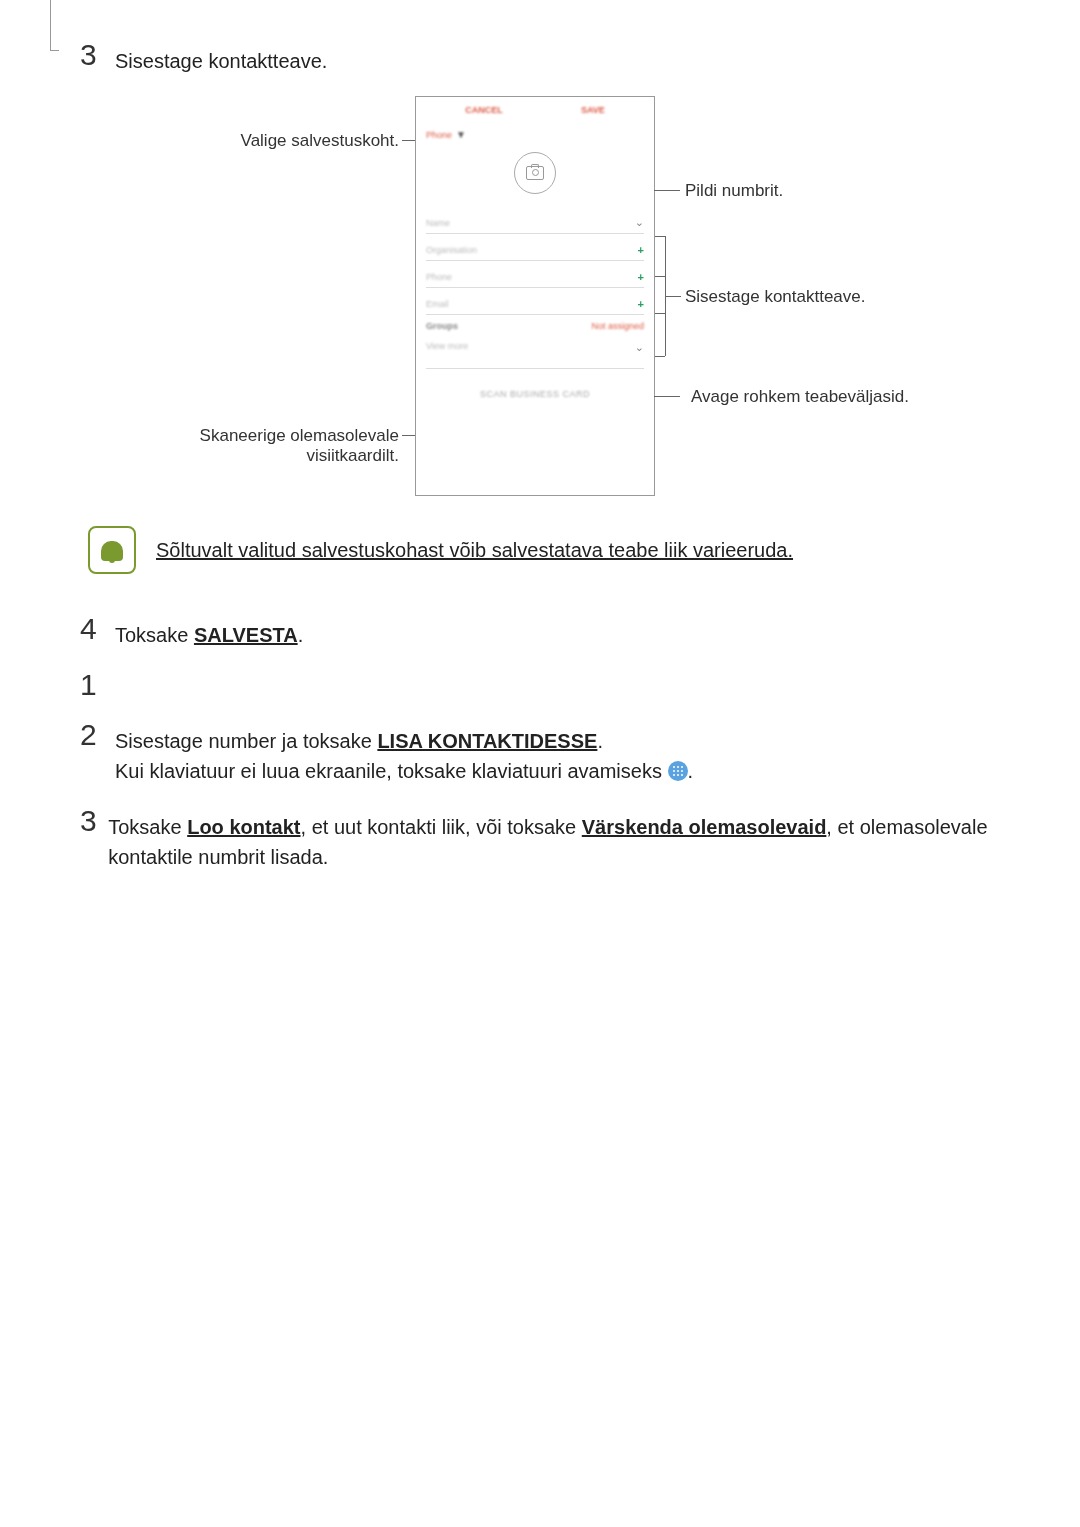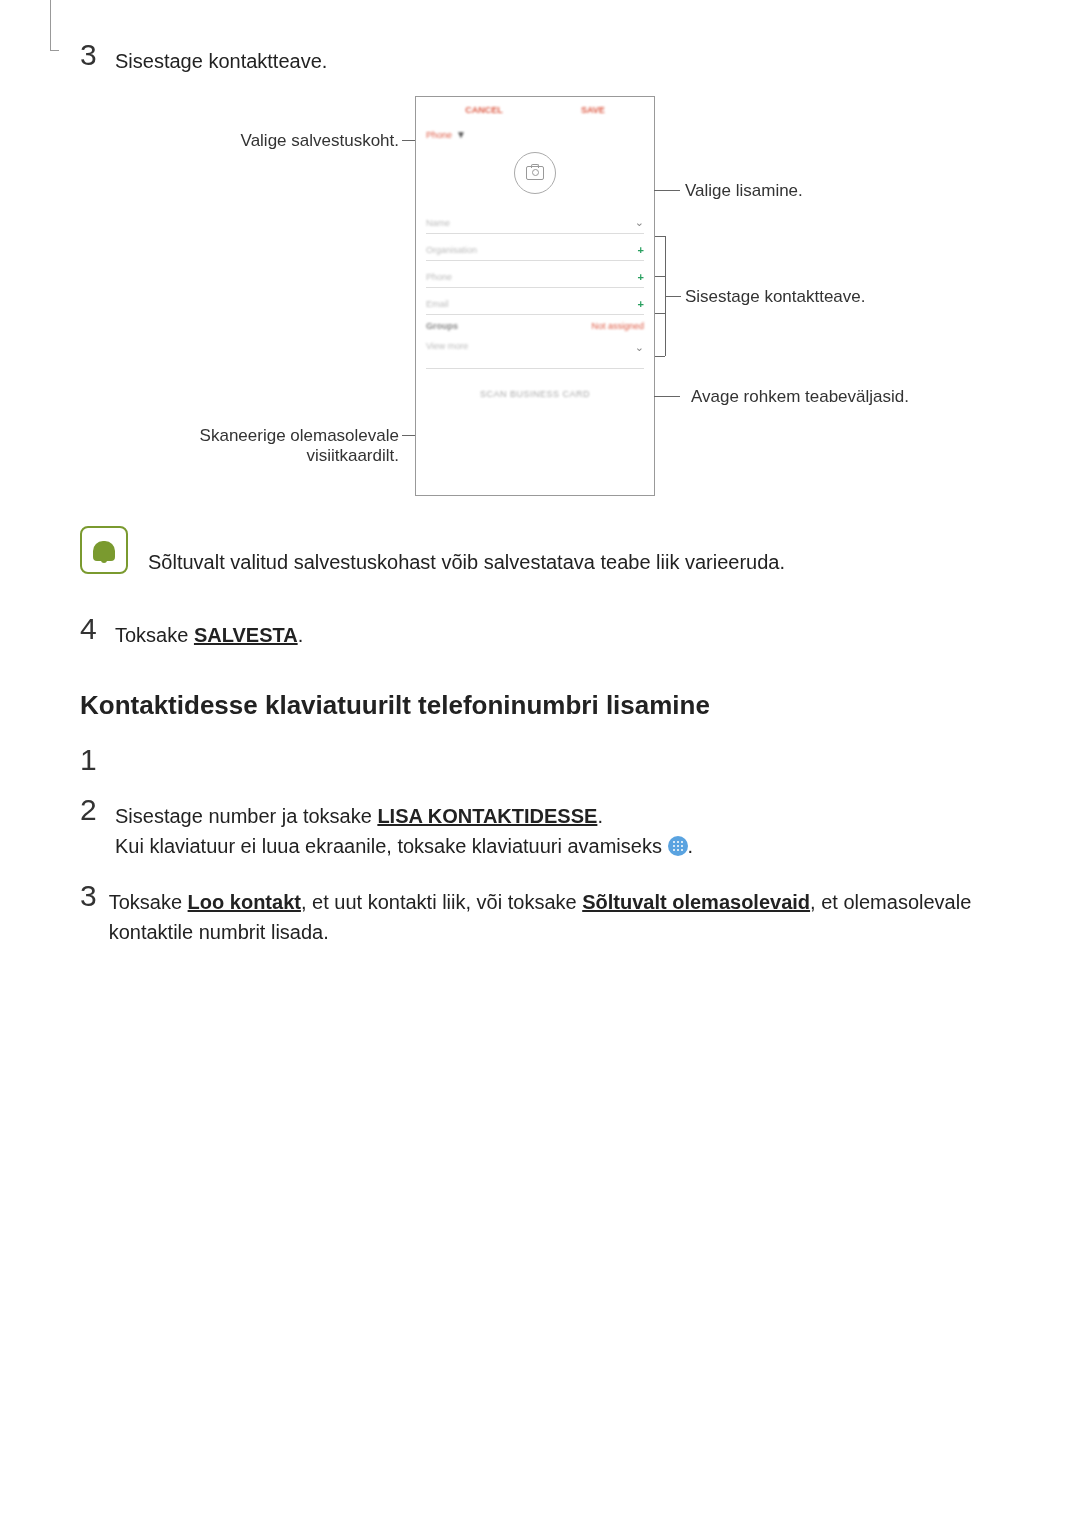--- a/index.html
+++ b/index.html
@@ -175,23 +175,24 @@
     border-right: 1px solid #666;
     left: 10px;
   }
   .bracket::before, .bracket::after {
     content:""; position:absolute; width:10px; border-top:1px solid #666; left:-10px;
   }
 
   
   .note {
     display: flex;
-    align-items: flex-end;
+    align-items: center;
     gap: 20px;
-    margin: 25px 0 40px 0;
+    margin: 25px 0 40px 8px;
+    text-decoration: underline;
   }
   .note-icon {
     width: 44px; height: 44px; border: 2px solid #7a9a2f; border-radius: 8px;
     display:flex; align-items:center; justify-content:center;
     color:#7a9a2f;
   }
   .bell {
     width:22px; height:22px; position:relative;
   }
   .bell-body {
@@ -282,21 +283,21 @@
           <span class="lbl">View more</span>
           <span class="chev">⌄</span>
         </div>
         <div class="scan-area">
           <span class="scan-text">SCAN BUSINESS CARD</span>
         </div>
       </div>
 
       <div class="right-labels conn-right">
         <div class="conn-line-r" style="top:94px; width:26px;"></div>
-        <div style="position:absolute; top:85px; left:30px;">Valige lisamine.</div>
+        <div style="position:absolute; top:85px; left:30px;">Pildi numbrit.</div>
 
         <div class="bracket" style="top:140px; height:120px;">
         </div>
         <div style="position:absolute; left:10px; top:140px; width:1px; height:120px; border-left:1px solid #666;"></div>
         <div style="position:absolute; left:0px; top:140px; width:10px; border-top:1px solid #666;"></div>
         <div style="position:absolute; left:0px; top:180px; width:10px; border-top:1px solid #666;"></div>
         <div style="position:absolute; left:0px; top:217px; width:10px; border-top:1px solid #666;"></div>
         <div style="position:absolute; left:0px; top:260px; width:10px; border-top:1px solid #666;"></div>
         <div style="position:absolute; left:10px; top:200px; width:16px; border-top:1px solid #666;"></div>
         <div style="position:absolute; top:191px; left:30px;">Sisestage kontaktteave.</div>
@@ -317,21 +318,20 @@
     <div class="note-text">Sõltuvalt valitud salvestuskohast võib salvestatava teabe liik varieeruda.</div>
   </div>
 
   <div class="step">
     <div class="step-num">4</div>
     <div class="step-text">
       <span>Toksake </span><span class="bold">SALVESTA</span><span>.</span>
     </div>
   </div>
 
-  <div class="subheading">Kontaktidesse klaviatuurilt telefoninumbri lisamine</div>
 
   <div class="step">
     <div class="step-num">1</div>
   </div>
 
   <div class="step">
     <div class="step-num">2</div>
     <div class="step-text">
       <span>Sisestage number ja toksake </span><span class="bold">LISA KONTAKTIDESSE</span><span>.</span><br>
       <span>Kui klaviatuur ei luua ekraanile, toksake klaviatuuri avamiseks </span><span class="dial-icon">
@@ -346,17 +346,17 @@
             <span style="top:8px;left:4px"></span>
             <span style="top:8px;left:8px"></span>
       </span>
         </span><span>.</span>
     </div>
   </div>
 
   <div class="step">
     <div class="step-num">3</div>
     <div class="step-text">
-      <span>Toksake </span><span class="bold">Loo kontakt</span><span>, et uut kontakti liik, või toksake </span><span class="bold">Sõltuvalt olemasolevaid</span><span>, et olemasolevale kontaktile numbrit lisada.</span>
+      <span>Toksake </span><span class="bold">Loo kontakt</span><span>, et uut kontakti liik, või toksake </span><span class="bold">Värskenda olemasolevaid</span><span>, et olemasolevale kontaktile numbrit lisada.</span>
     </div>
   </div>
 
 </div>
 
 </body></html>

